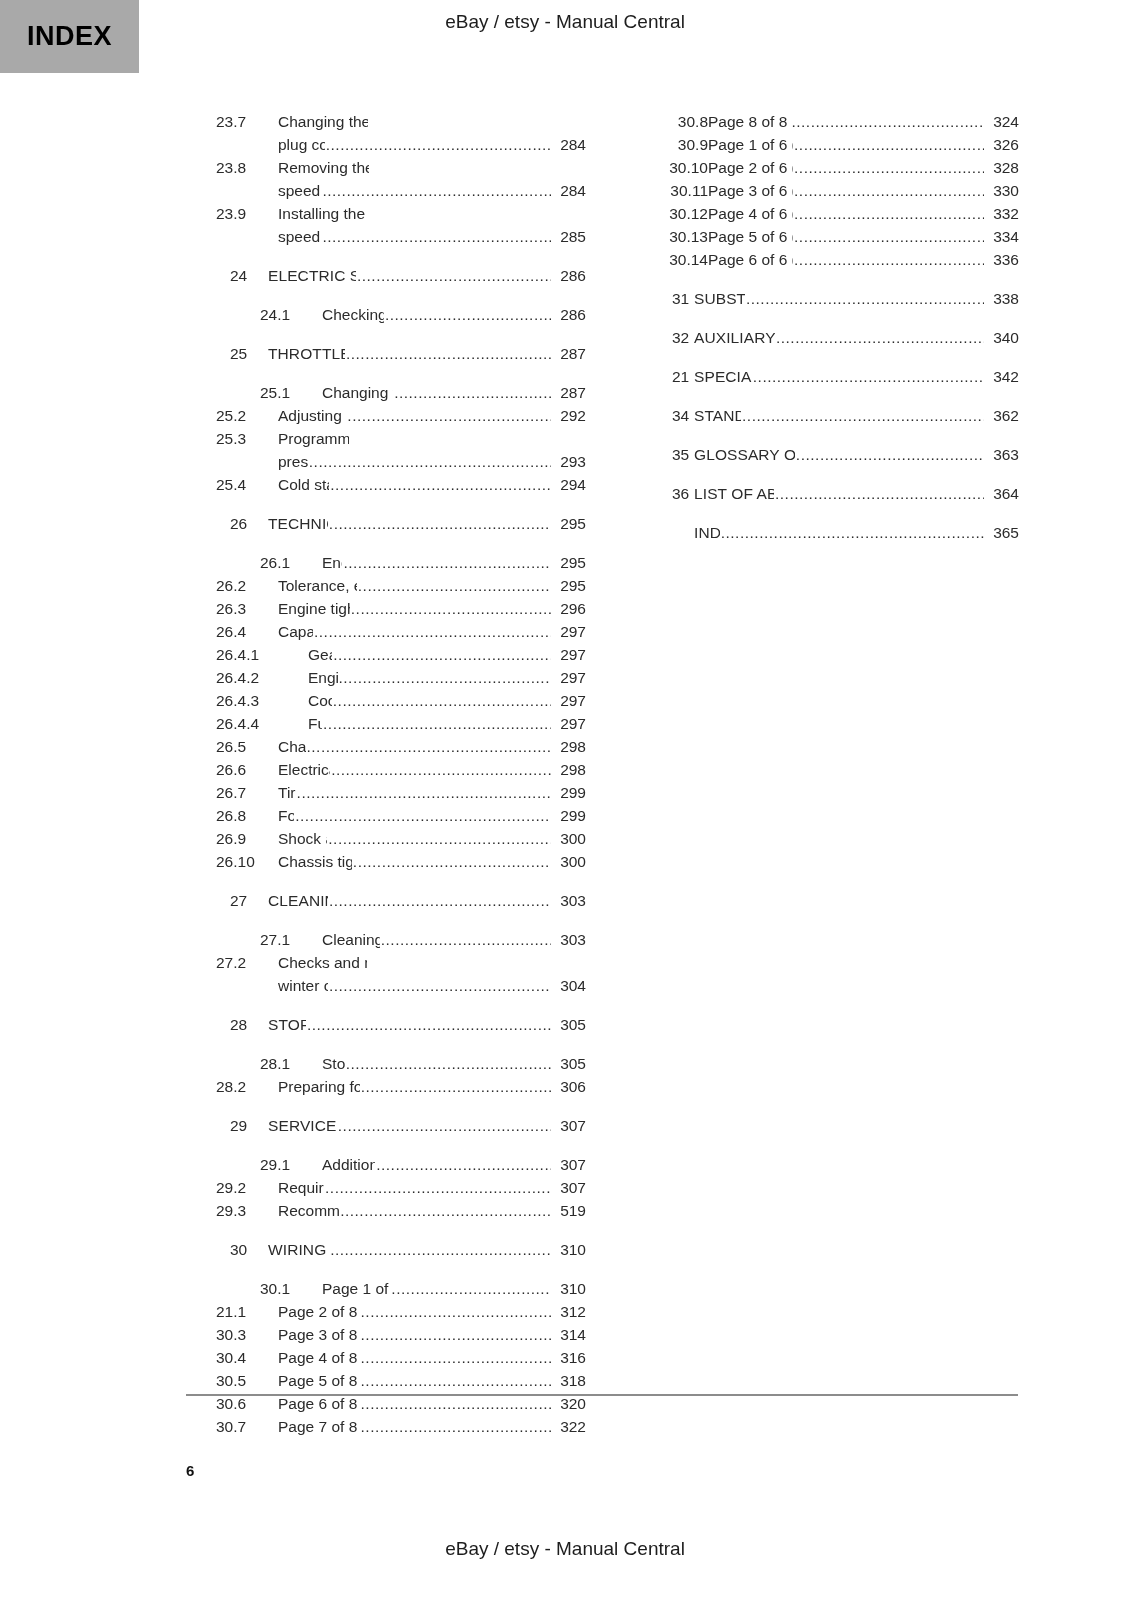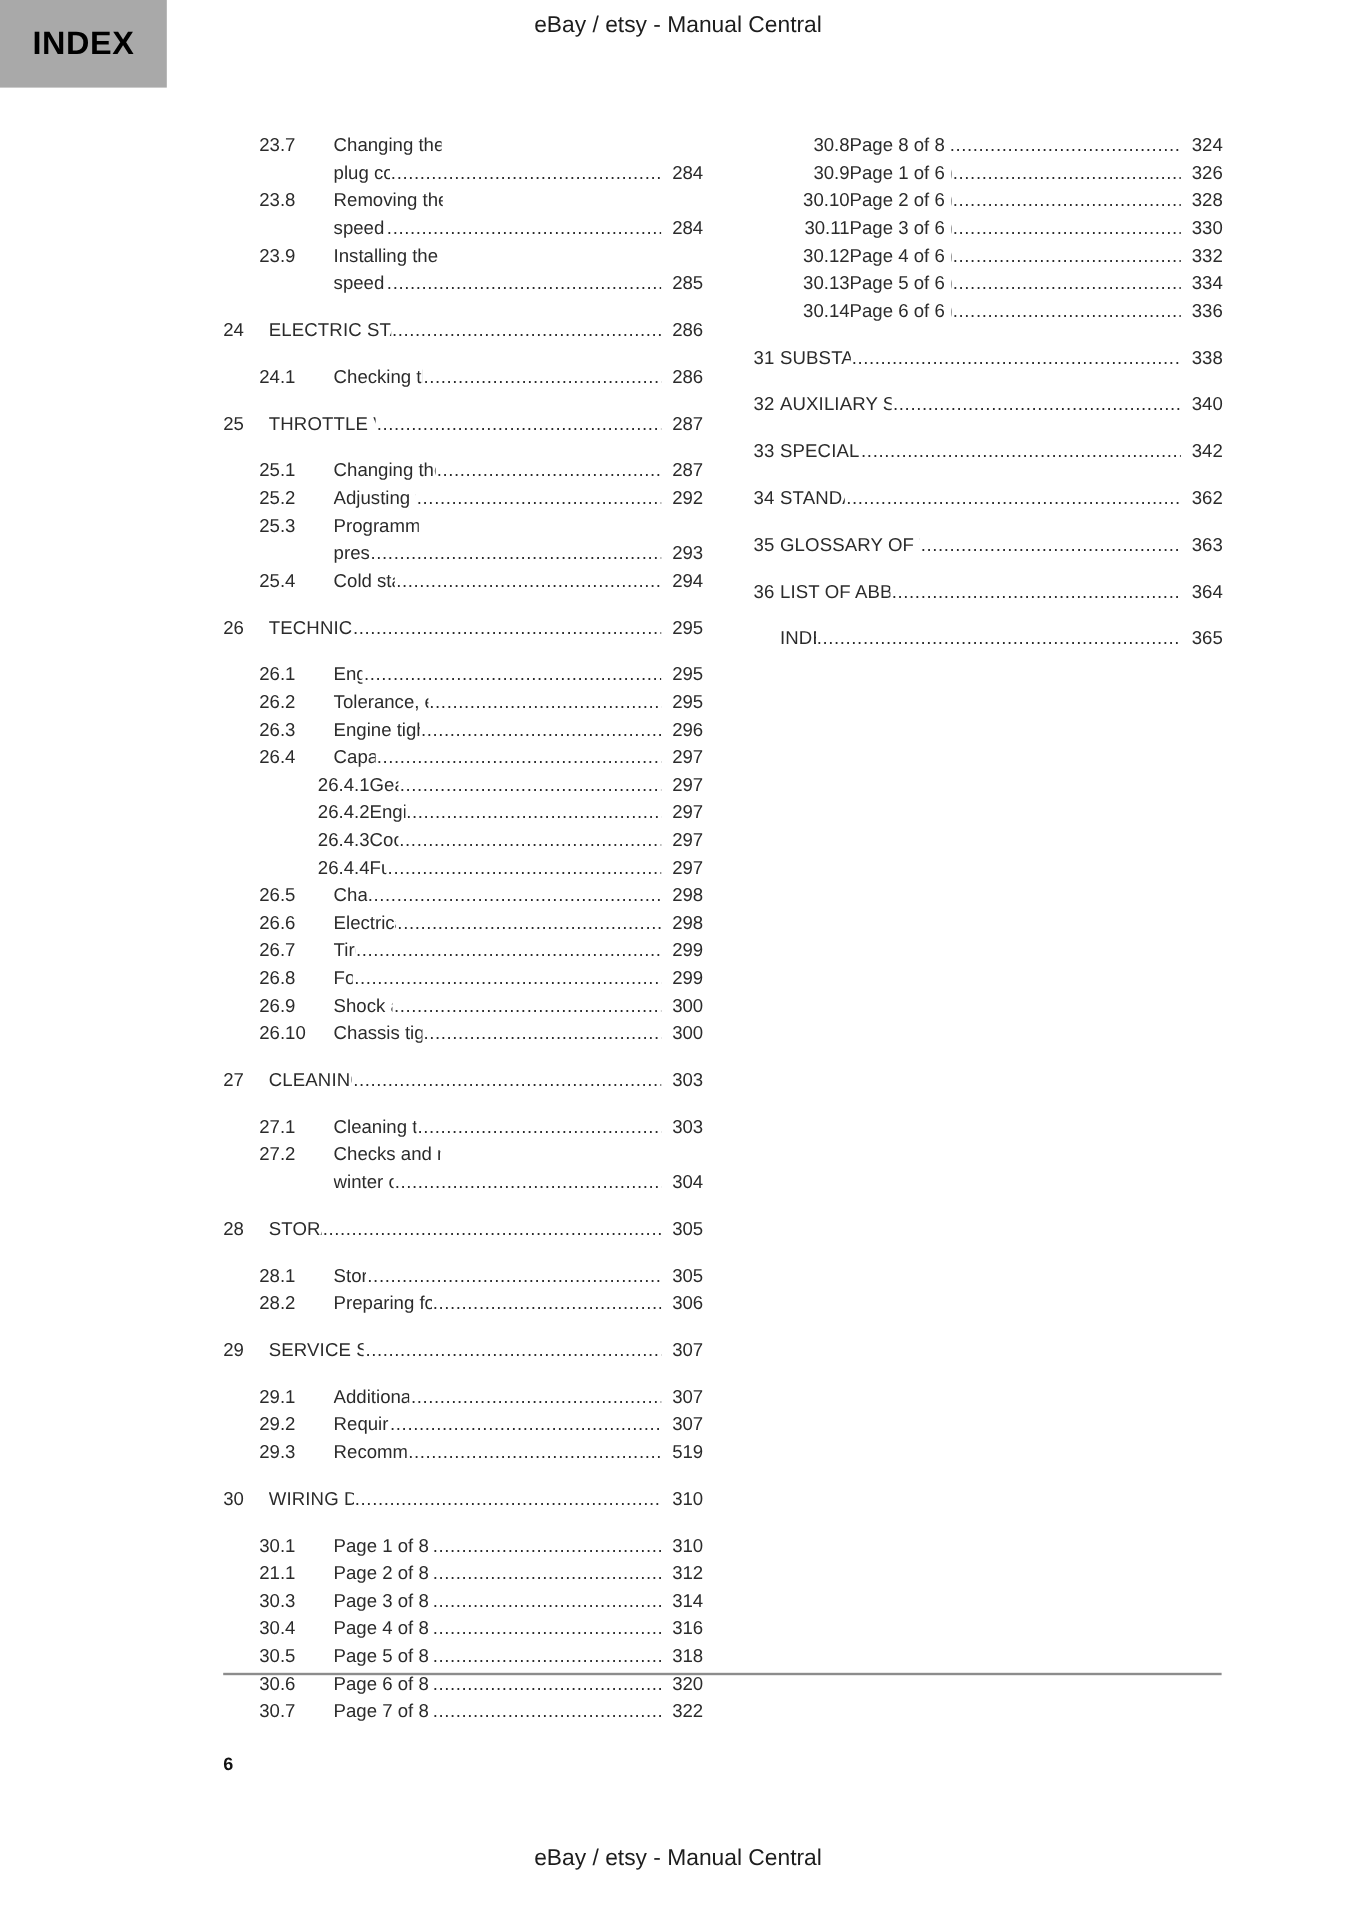--- a/index.html
+++ b/index.html
@@ -67,31 +67,31 @@
   .toc-row {
     display: flex;
     align-items: baseline;
     font-size: 15.5px;
     line-height: 23px;
     color: #2b2b2b;
     white-space: nowrap;
   }
 
   
-  .toc-row.gap-before { margin-top: 16px; }
+  .toc-row.gap-before { margin-top: 16px; margin-left: 44px; }
 
   .num {
     flex: 0 0 auto;
     font-size: 15.5px;
     color: #2b2b2b;
   }
   
   #col-left .lvl1 .num { width: 38px; }
   #col-left .lvl2 .num { width: 62px; margin-left: 30px; }
-  #col-left .lvl3 .num { width: 92px; margin-left: 30px; text-align: right; }
+  #col-left .lvl3 .num { width: 92px; margin-left: 30px; }
   
   #col-right .lvl1 .num { width: 22px; }
   #col-right .lvl2 .num { width: 53px; margin-left: 27px; text-align: right; }
 
   .title {
     flex: 0 1 auto;
     overflow: hidden;
     text-overflow: clip;
   }
   .lvl1 .title {
@@ -494,21 +494,21 @@
       <span class="dots"></span>
       <span class="page">338</span>
     </div>
     <div class="toc-row lvl1 gap-before">
       <span class="num">32</span>
       <span class="title">AUXILIARY SUBSTANCES </span>
       <span class="dots"></span>
       <span class="page">340</span>
     </div>
     <div class="toc-row lvl1 gap-before">
-      <span class="num">33</span>
+      <span class="num">21</span>
       <span class="title">SPECIAL TOOLS </span>
       <span class="dots"></span>
       <span class="page">342</span>
     </div>
     <div class="toc-row lvl1 gap-before">
       <span class="num">34</span>
       <span class="title">STANDARDS </span>
       <span class="dots"></span>
       <span class="page">362</span>
     </div>

